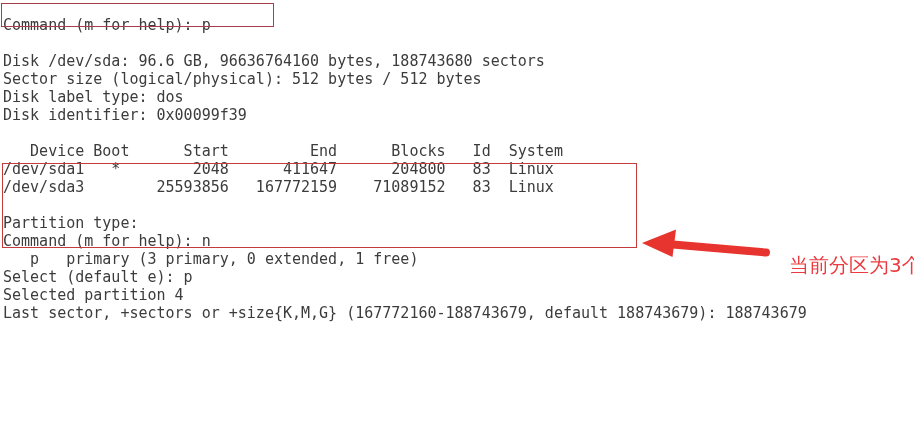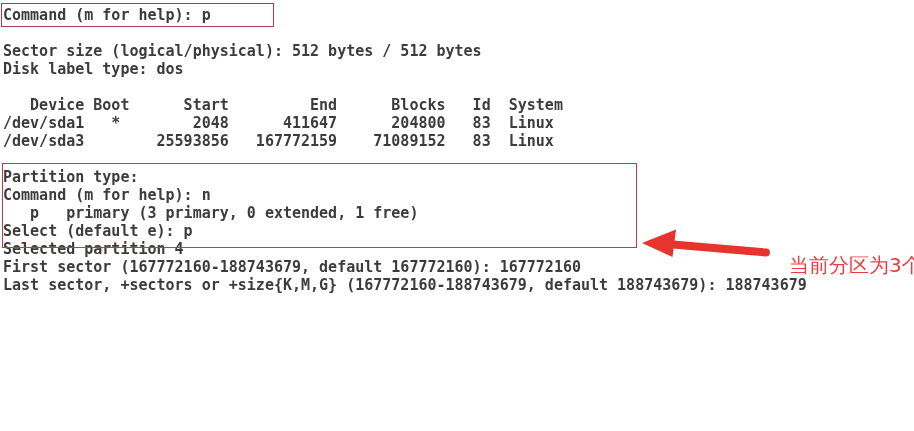--- a/index.html
+++ b/index.html
@@ -12,23 +12,22 @@
   }
   .page {
     position: absolute;
     inset: 0;
     width: 914px;
     height: 431px;
   }
   .terminal {
     position: absolute;
     left: 3px;
-    top: 6px;
+    top: 16px;
     width: 900px;
-    font-weight: bold;
   }
   .line {
     white-space: pre;
     height: 18px;
     line-height: 18px;
     font-size: 15px;
     color: #3c3c3c;
     font-family: "DejaVu Sans Mono", monospace;
   }
   .hl-box {
@@ -69,33 +68,34 @@
   }
 </style>
 </head>
 <body>
 
 <div class="page">
 
   <div class="terminal">
     <div class="line">Command (m for help): p</div>
     <div class="line"></div>
+    <div class="line">Disk /dev/sda: 96.6 GB, 96636764160 bytes, 188743680 sectors</div>
     <div class="line">Sector size (logical/physical): 512 bytes / 512 bytes</div>
     <div class="line">Disk label type: dos</div>
+    <div class="line">Disk identifier: 0x00099f39</div>
     <div class="line"></div>
     <div class="line">   Device Boot      Start         End      Blocks   Id  System</div>
     <div class="line">/dev/sda1   *        2048      411647      204800   83  Linux</div>
     <div class="line">/dev/sda3        25593856   167772159    71089152   83  Linux</div>
     <div class="line"></div>
     <div class="line">Partition type:</div>
     <div class="line">Command (m for help): n</div>
     <div class="line">   p   primary (3 primary, 0 extended, 1 free)</div>
     <div class="line">Select (default e): p</div>
     <div class="line">Selected partition 4</div>
-    <div class="line">First sector (167772160-188743679, default 167772160): 167772160</div>
     <div class="line">Last sector, +sectors or +size{K,M,G} (167772160-188743679, default 188743679): 188743679</div>
   </div>
 
   <div class="hl-box cmd"></div>
   <div class="hl-box table"></div>
 
   <svg class="arrow-svg" viewBox="0 0 150 45" xmlns="http://www.w3.org/2000/svg">
     <line x1="38" y1="19.5" x2="131" y2="27.5" stroke="#e7342f" stroke-width="8" stroke-linecap="round"></line>
     <polygon points="7,18 41,4.5 37.5,32" fill="#e7342f"></polygon>
   </svg>

